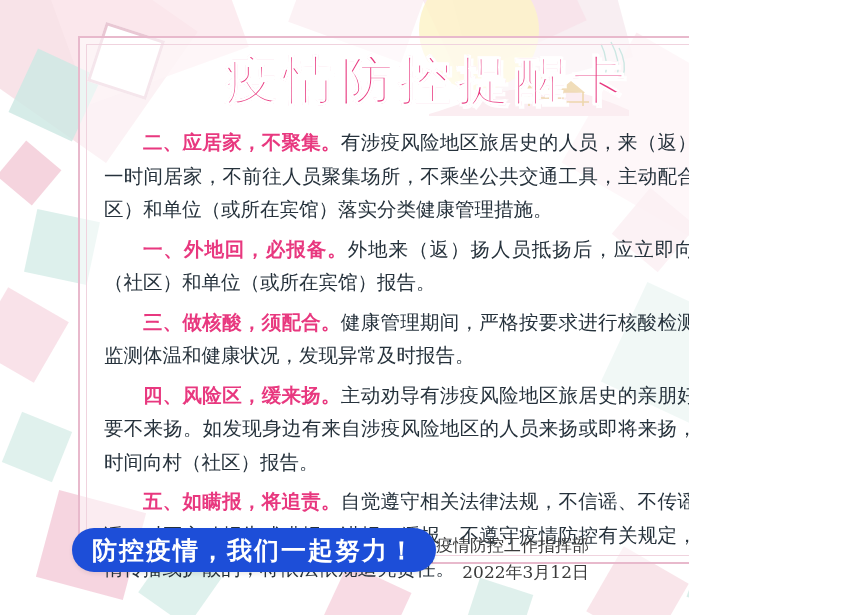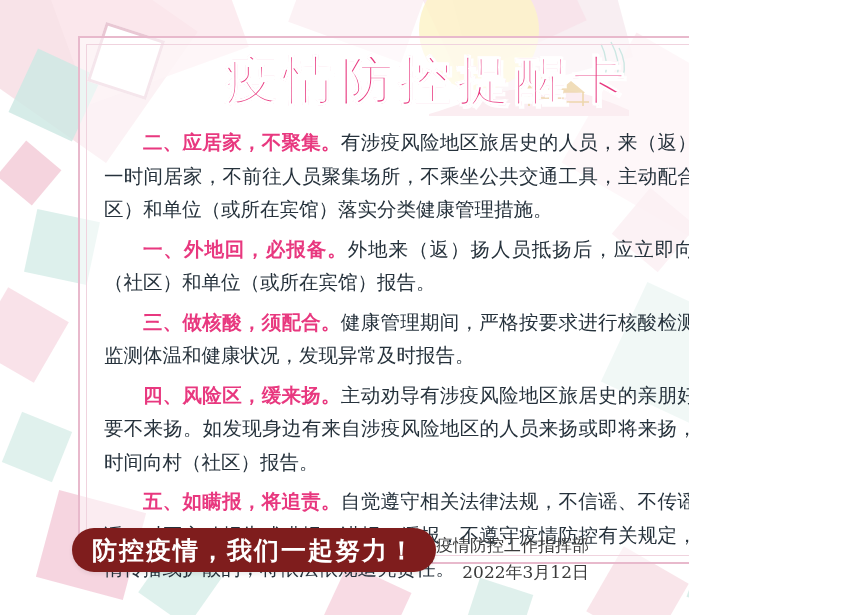--- a/index.html
+++ b/index.html
@@ -135,21 +135,21 @@
     color: #3a3a3a;
     margin-top: 32px;
   }
   
   .slogan {
     position: absolute;
     left: 72px;
     top: 528px;
     width: 364px;
     height: 44px;
-    background: #7f1d1d;
+    background: #1d4ed8;
     border-radius: 22px;
     display: flex;
     align-items: center;
     justify-content: center;
     box-shadow: 0 2px 4px rgba(0,0,0,.08);
   }
   .slogan span {
     font-family: "DejaVu Sans", "Liberation Sans", sans-serif;
     font-size: 25px;
     font-weight: bold;

